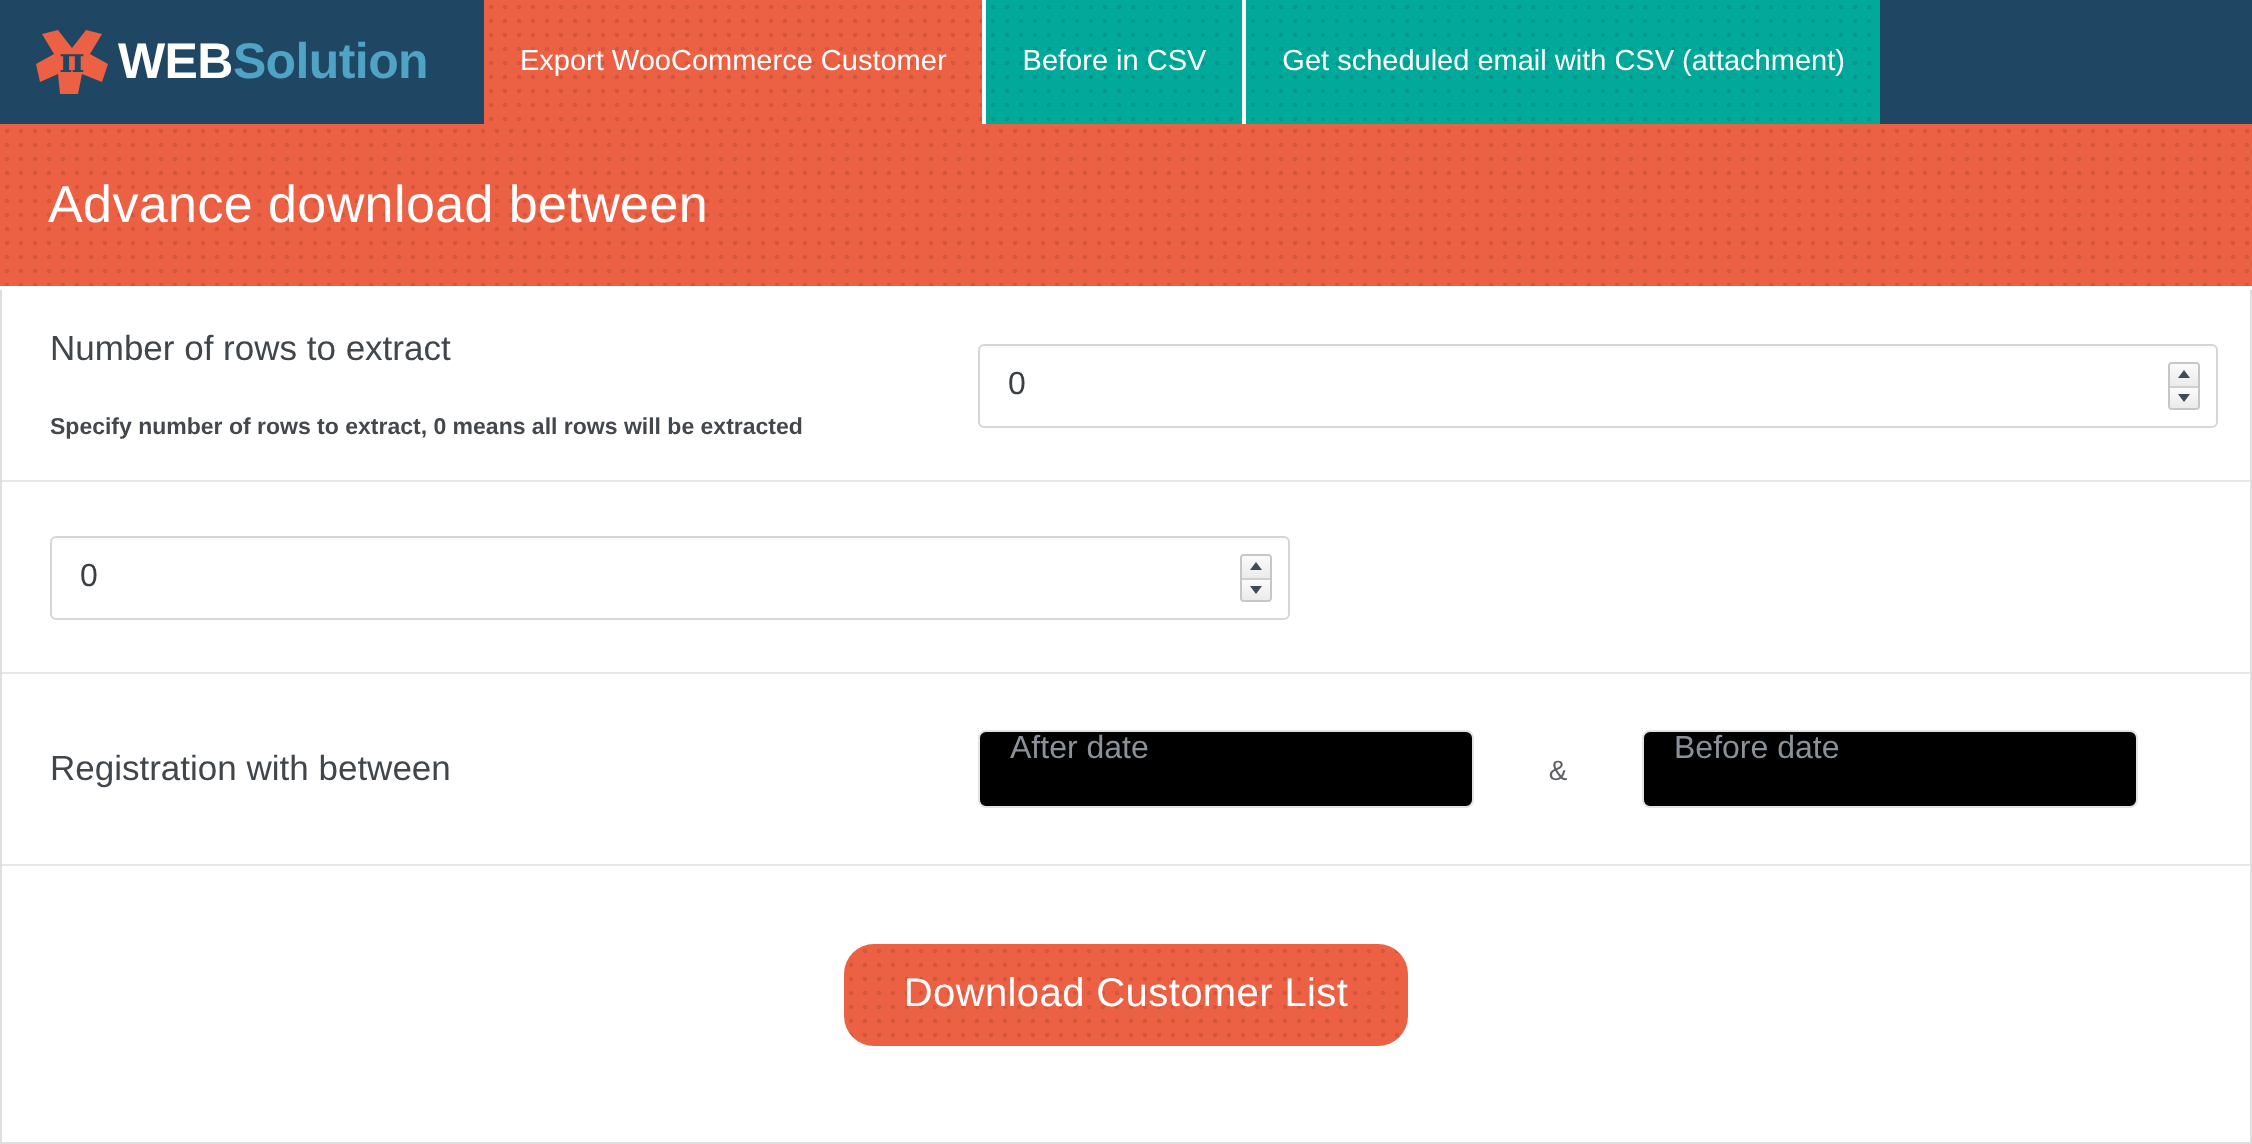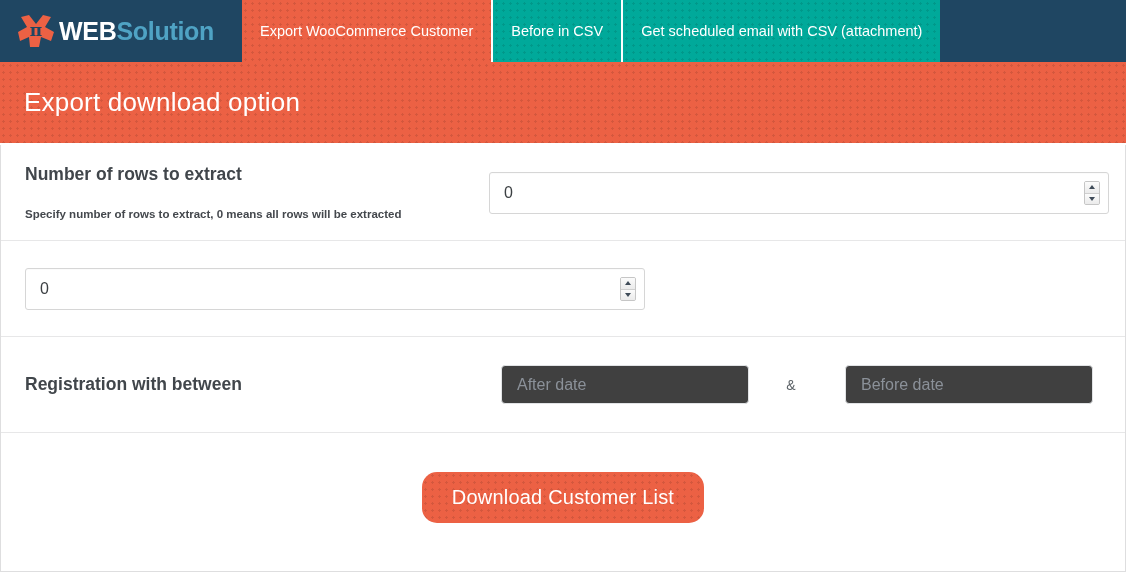--- a/index.html
+++ b/index.html
@@ -120,21 +120,21 @@
   }
   .row:last-of-type { border-bottom: 1px solid #e7e7e8; }
 
   .row-label {
     width: 464px;
     flex: 0 0 464px;
   }
   .label-title {
     font-size: 17.5px;
     color: #41464b;
-    font-weight: bold;
+    font-weight: normal;
     line-height: 1.35;
   }
   .label-desc {
     font-size: 11.5px;
     color: #44484d;
     font-weight: bold;
     margin-top: 20px;
     line-height: 1.35;
   }
 
@@ -187,29 +187,28 @@
   .arrow-down {
     width: 0; height: 0;
     border-left: 3.5px solid transparent;
     border-right: 3.5px solid transparent;
     border-top: 4px solid #3f4b58;
   }
 
   .date-input {
     width: 248px;
     height: 39px;
-    background: #404040;
+    background: #000000;
     border: 1px solid #e1e3e5;
     border-radius: 4px;
     display: flex;
-    align-items: center;
+    align-items: flex-start;
     padding-left: 15px;
     font-size: 16px;
     color: #8b9199;
-    margin-left: 12px;
   }
   .amp {
     font-size: 14px;
     color: #5b6166;
     margin: 0 33px;
     width: 18px;
     text-align: center;
   }
 
   .button-row {
@@ -261,21 +260,21 @@
     <div class="tab tab-teal dots">
       <span>Get scheduled email with CSV (attachment)</span>
     </div>
 
     <div class="nav-filler"></div>
   </div>
 
   <div class="card">
 
     <div class="banner dots">
-      <span class="banner-title">Export download option</span>
+      <span class="banner-title">Advance download between</span>
     </div>
 
     <div class="form-area">
 
       <div class="row">
         <div class="row-label">
           <div class="label-title">Number of rows to extract</div>
           <div class="label-desc">Specify number of rows to extract, 0 means all rows will be extracted</div>
         </div>
         <div class="row-field">

